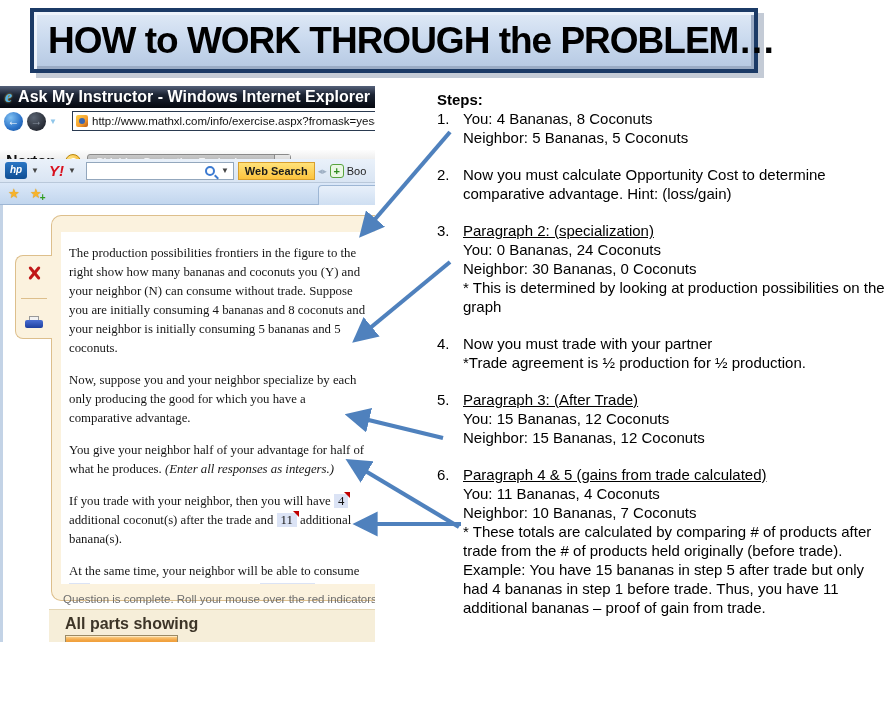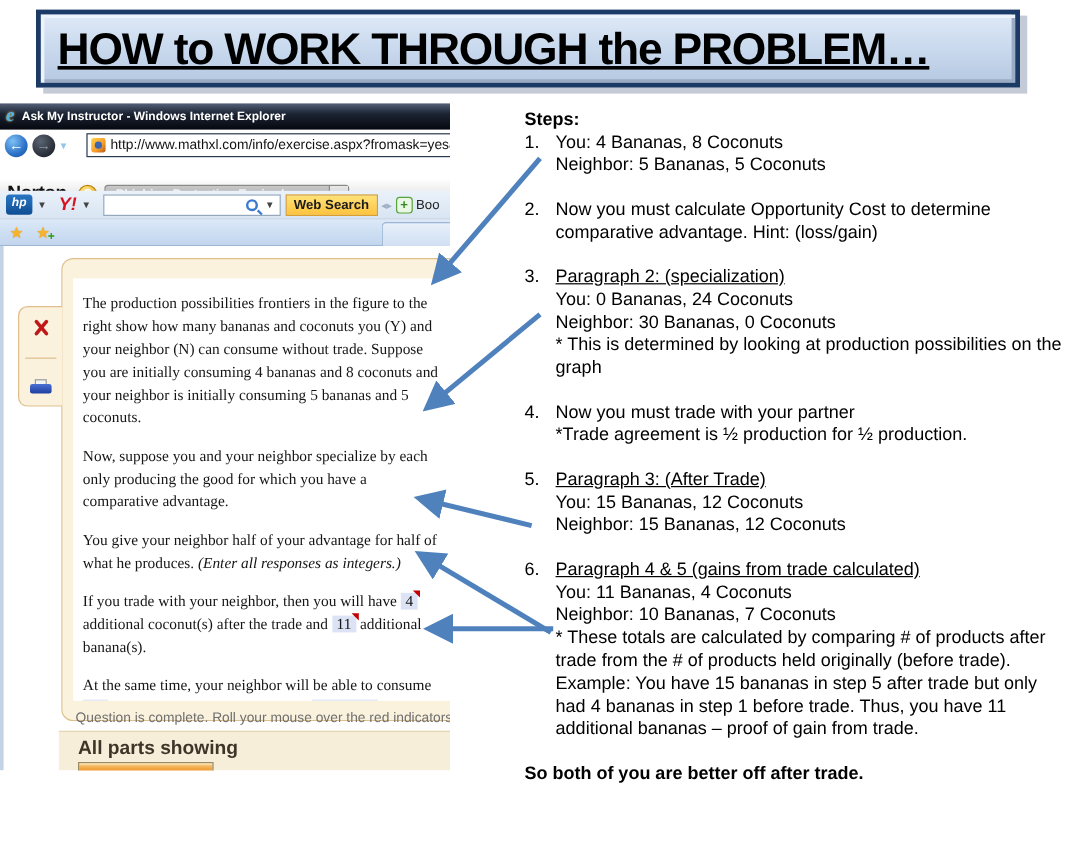--- a/index.html
+++ b/index.html
@@ -5,41 +5,41 @@
   :root { --arrow:#4f81bd; }
   * { box-sizing:border-box; }
   html,body { margin:0; padding:0; }
   body {
     width:891px; height:701px; position:relative; overflow:hidden;
     background:#ffffff; font-family:"Liberation Sans", sans-serif;
   }
 
   
   .banner {
-    position:absolute; left:30px; top:8px; width:820px; height:65px;
+    position:absolute; left:30px; top:8px; width:728px; height:65px;
     background:linear-gradient(180deg,#dfe9f6 0%,#c9d9ee 50%,#b6c9e2 100%);
     border:4px solid #1b3a66;
     box-shadow: inset 3px 3px 0 #edf3fb, inset -3px -3px 0 #9aabc4, 6px 5px 0 rgba(148,160,180,.55);
-    display:flex; align-items:center;text-decoration:underline;
+    display:flex; align-items:center;
   }
   .banner h1 {
     margin:0 0 0 14px; font-size:37px; letter-spacing:-1px; color:#000;
     font-weight:bold; white-space:nowrap;
   }
 
   
   .browser { position:absolute; left:0; top:86px; width:375px; height:556px; overflow:hidden; }
 
   .titlebar {
     position:absolute; left:0; top:0; width:100%; height:22px;
     background:linear-gradient(180deg,#55617a 0%,#1c2433 40%,#05080f 100%);
     display:flex; align-items:center; padding-left:5px;
   }
   .ie-logo { font-family:"Liberation Serif",serif; font-style:italic; font-weight:bold; color:#4db3f0; font-size:16px; line-height:1; text-shadow:0 0 2px #ffd24a; margin-right:6px;}
-  .titlebar .wtitle { color:#ffffff; font-size:10px; font-weight:bold; white-space:nowrap; }
+  .titlebar .wtitle { color:#ffffff; font-size:16px; font-weight:bold; white-space:nowrap; }
 
   .navbar {
     position:absolute; left:0; top:22px; width:100%; height:26px;
     background:linear-gradient(180deg,#6d7avg 0%,#313c4f 0%,#1a2332 55%,#0a0f19 100%);
     display:flex; align-items:center;
   }
   .navbtn { width:19px; height:19px; border-radius:50%; margin-left:4px; display:flex; align-items:center; justify-content:center; font-size:12px; font-weight:bold; }
   .back { background:radial-gradient(circle at 35% 30%,#7fc0f2,#2b72c8 60%,#174f92); color:#fff; }
   .fwd { background:radial-gradient(circle at 35% 30%,#5a6472,#2b303a 65%,#14181f); color:#8a93a0; }
   .navdrop { color:#8fc6ea; font-size:8px; margin:0 4px 0 3px; }
@@ -315,21 +315,20 @@
   <div class="step">
     <span class="num">6.</span>
     <span class="body">
       <div class="title">Paragraph 4 &amp; 5 (gains from trade calculated)</div>
       <div>You: 11 Bananas, 4 Coconuts</div>
       <div>Neighbor: 10 Bananas, 7 Coconuts</div>
       <div>* These totals are calculated by comparing # of products after trade from the # of products held originally (before trade). Example: You have 15 bananas in step 5 after trade but only had 4 bananas in step 1 before trade. Thus, you have 11 additional bananas – proof of gain from trade.</div>
     </span>
   </div>
 
-  <div class="steps-footer">So both of you are better off after trade.</div>
 </div>
 
 <svg class="overlay" viewBox="0 0 891 701" xmlns="http://www.w3.org/2000/svg">
   <defs>
     <marker id="ah" markerWidth="6" markerHeight="6" refX="4.2" refY="3" orient="auto">
       <path d="M0,0 L6,3 L0,6 Z" fill="var(--arrow)"></path>
     </marker>
   </defs>
   <g stroke="var(--arrow)" stroke-width="4.2" fill="none">
     <line x1="450" y1="132" x2="364" y2="232" marker-end="url(#ah)"></line>

